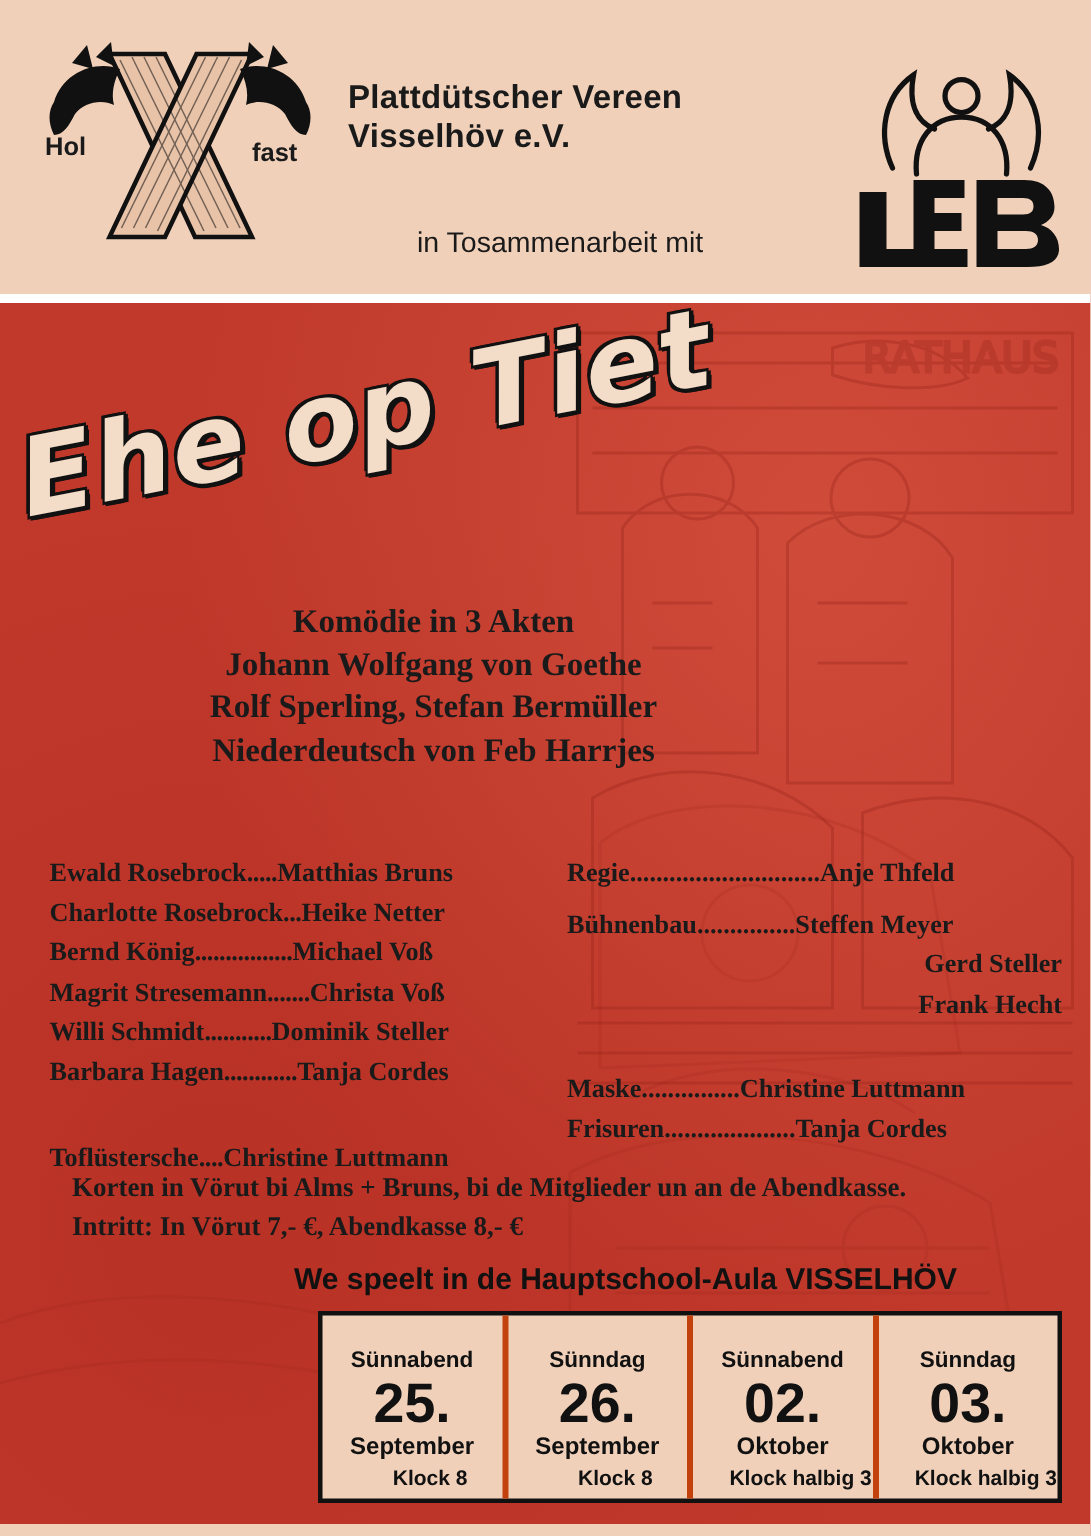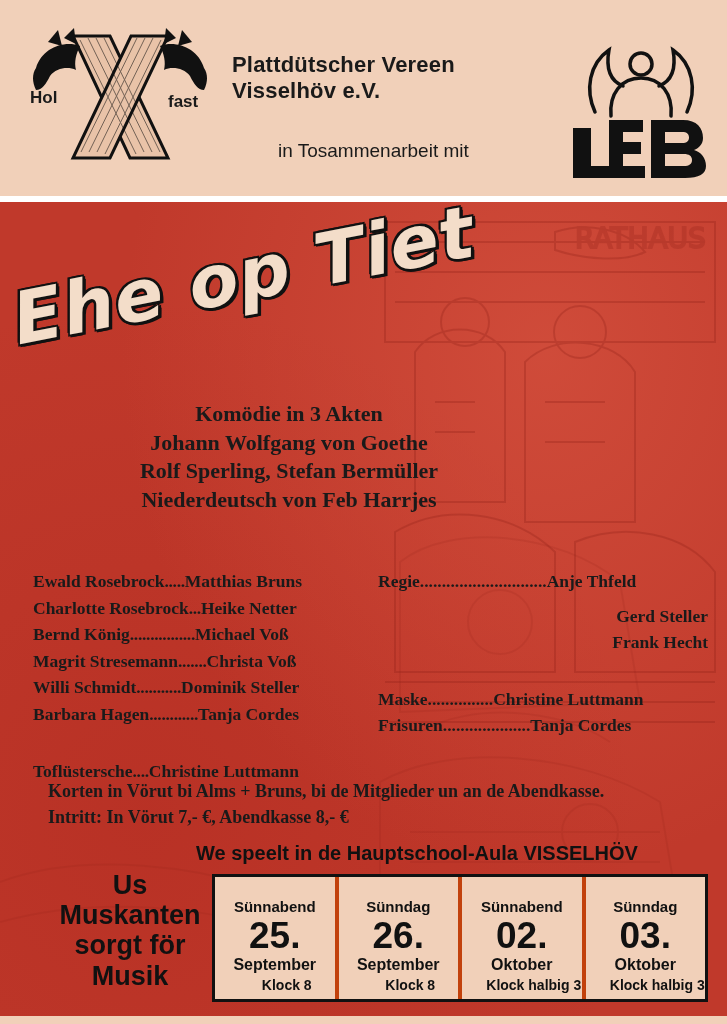--- a/index.html
+++ b/index.html
@@ -51,21 +51,21 @@
     position: absolute;
     left: 232px; top: 52px;
     font-size: 22px;
     font-weight: bold;
     color: #1a1a1a;
     line-height: 1.18;
     letter-spacing: 0.2px;
   }
   .coop-line {
     position: absolute;
-    left: 278px; top: 140px;
+    left: 278px; top: 152px;
     font-size: 19px;
     color: #1a1a1a;
   }
   .leb-logo {
     position: absolute;
     left: 565px; top: 20px;
     width: 152px; height: 160px;
   }
   .leb-logo svg { display:block; }
 
@@ -388,20 +388,23 @@
       <div class="row">
         <span>Toflüstersche</span><span class="dots">....</span><span>Christine Luttmann</span>
       </div>
     </div>
 
     <div class="cast-right">
       <div class="row">
         <span>Regie</span><span class="dots">.............................</span><span>Anje Thfeld</span>
       </div>
       <div class="gap-sm"></div>
+      <div class="row">
+        <span>Bühnenbau</span><span class="dots">...............</span><span>Steffen Meyer</span>
+      </div>
       <div class="row right-align">
         <span>Gerd Steller</span>
       </div>
       <div class="row right-align">
         <span>Frank Hecht</span>
       </div>
       <div class="gap-lg"></div>
       <div class="row">
         <span>Maske</span><span class="dots">...............</span><span>Christine Luttmann</span>
       </div>
@@ -410,21 +413,20 @@
       </div>
     </div>
 
     <div class="tickets">
       <div>Korten in Vörut bi Alms + Bruns, bi de Mitglieder un an de Abendkasse.</div>
       <div>Intritt: In Vörut 7,- €, Abendkasse 8,- €</div>
     </div>
 
     <div class="venue">We speelt in de Hauptschool-Aula VISSELHÖV</div>
 
-    <div class="music">Us Muskanten sorgt för Musik</div>
 
     <div class="dates">
       <div class="date-cell">
         <div class="d-weekday">Sünnabend</div>
         <div class="d-day">25.</div>
         <div class="d-month">September</div>
         <div class="d-time">Klock 8</div>
       </div>
       <div class="date-cell">
         <div class="d-weekday">Sünndag</div>

